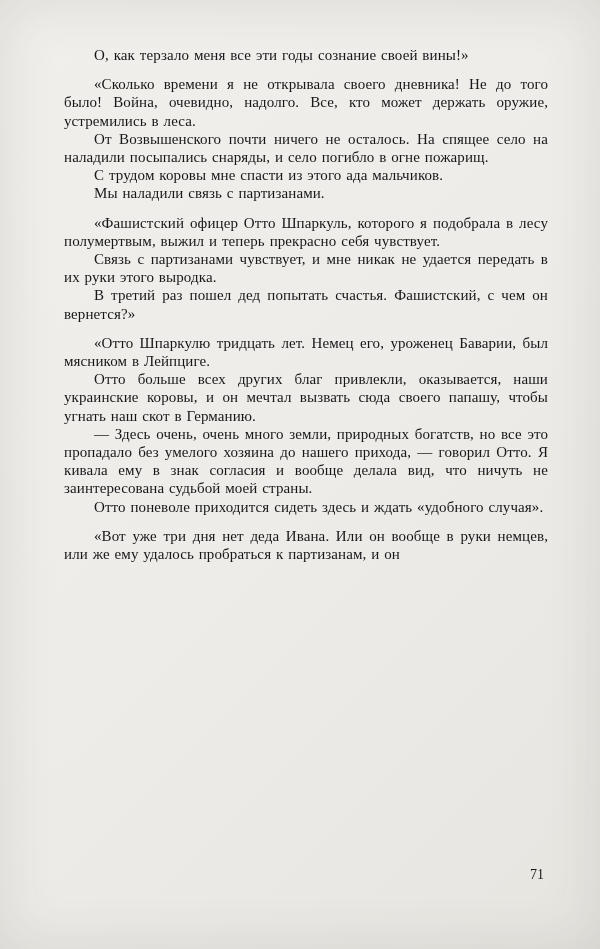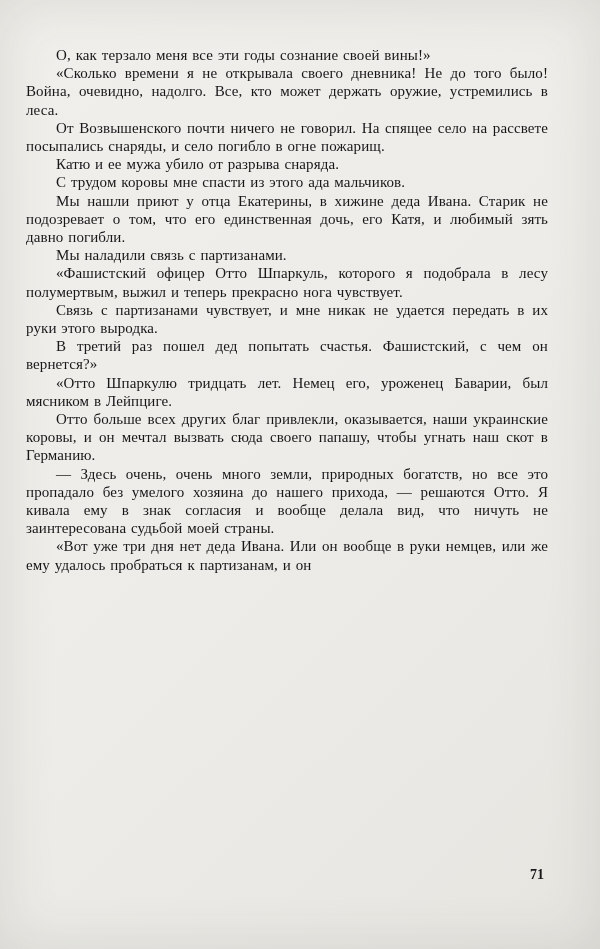--- a/index.html
+++ b/index.html
@@ -13,59 +13,59 @@
     font-family: "Liberation Serif", "DejaVu Serif", serif;
     position: relative;
     overflow: hidden;
   }
   .page {
     position: absolute;
     inset: 0;
     background: linear-gradient(135deg, #f0efeb 0%, #edece8 50%, #e6e5e0 100%);
     box-shadow: inset 0 0 55px rgba(70, 68, 60, 0.12);
     box-sizing: border-box;
-    padding: 46px 52px 0 26px;
+    padding: 46px 52px 0 64px;
   }
   .text-block {
     color: #17171a;
     font-size: 15px;
     line-height: 18.2px;
     text-align: justify;
     letter-spacing: 0.1px;
     word-spacing: 1px;
   }
   .para {
     margin: 0;
     text-indent: 30px;
   }
   .para.section-start {
+    margin-top: 11px;
   }
   .page-number {
     position: absolute;
     right: 56px;
     bottom: 66px;
     font-size: 14px;
-    font-weight: bold;
+    font-weight: normal;
     color: #1a1a1c;
   }
 </style>
 </head>
 <body>
 
 <main class="page">
   <div class="text-block">
     <p class="para">О, как терзало меня все эти годы сознание своей вины!»</p>
     <p class="para section-start">«Сколько времени я не открывала своего дневника! Не до того было! Война, очевидно, надолго. Все, кто может держать оружие, устремились в леса.</p>
-    <p class="para">От Возвышенского почти ничего не говорил. На спящее село на рассвете посыпались снаряды, и село погибло в огне пожарищ.</p>
-    <p class="para">Катю и ее мужа убило от разрыва снаряда.</p>
+    <p class="para">От Возвышенского почти ничего не осталось. На спящее село на наладили посыпались снаряды, и село погибло в огне пожарищ.</p>
     <p class="para">С трудом коровы мне спасти из этого ада мальчиков.</p>
-    <p class="para">Мы нашли приют у отца Екатерины, в хижине деда Ивана. Старик не подозревает о том, что его единственная дочь, его Катя, и любимый зять давно погибли.</p>
     <p class="para">Мы наладили связь с партизанами.</p>
-    <p class="para section-start">«Фашистский офицер Отто Шпаркуль, которого я подобрала в лесу полумертвым, выжил и теперь прекрасно нога чувствует.</p>
+    <p class="para section-start">«Фашистский офицер Отто Шпаркуль, которого я подобрала в лесу полумертвым, выжил и теперь прекрасно себя чувствует.</p>
     <p class="para">Связь с партизанами чувствует, и мне никак не удается передать в их руки этого выродка.</p>
     <p class="para">В третий раз пошел дед попытать счастья. Фашистский, с чем он вернется?»</p>
     <p class="para section-start">«Отто Шпаркулю тридцать лет. Немец его, уроженец Баварии, был мясником в Лейпциге.</p>
     <p class="para">Отто больше всех других благ привлекли, оказывается, наши украинские коровы, и он мечтал вызвать сюда своего папашу, чтобы угнать наш скот в Германию.</p>
-    <p class="para">— Здесь очень, очень много земли, природных богатств, но все это пропадало без умелого хозяина до нашего прихода, — решаются Отто. Я кивала ему в знак согласия и вообще делала вид, что ничуть не заинтересована судьбой моей страны.</p>
+    <p class="para">— Здесь очень, очень много земли, природных богатств, но все это пропадало без умелого хозяина до нашего прихода, — говорил Отто. Я кивала ему в знак согласия и вообще делала вид, что ничуть не заинтересована судьбой моей страны.</p>
+    <p class="para">Отто поневоле приходится сидеть здесь и ждать «удобного случая».</p>
     <p class="para section-start">«Вот уже три дня нет деда Ивана. Или он вообще в руки немцев, или же ему удалось пробраться к партизанам, и он</p>
   </div>
   <div class="page-number">71</div>
 </main>
 
 </body></html>

